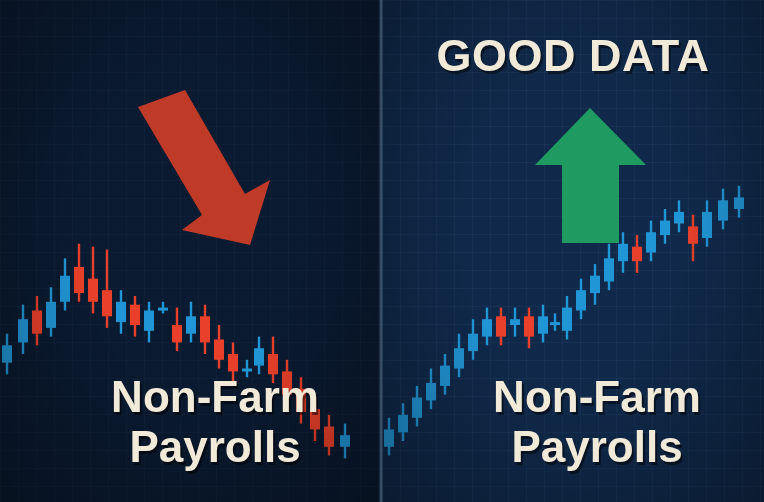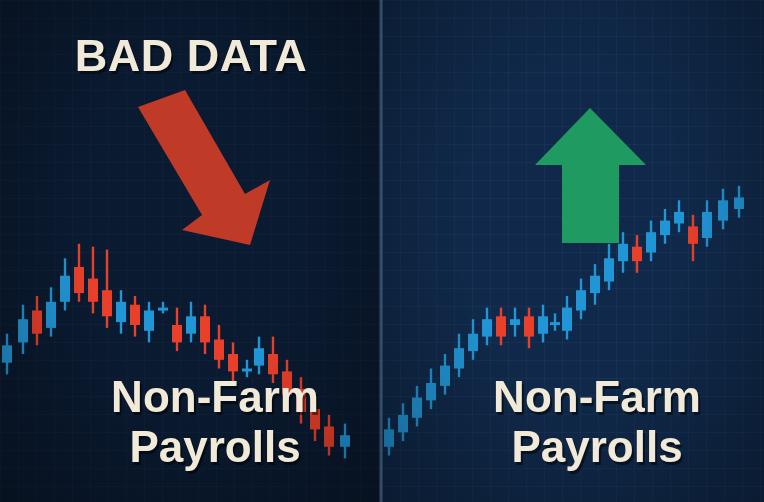--- a/index.html
+++ b/index.html
@@ -155,21 +155,20 @@
         <rect x="310" y="409.1" width="10" height="20.299999999999955" fill="#e8402a"></rect>
         <rect x="327.8" y="414.9" width="2.4" height="40.60000000000002" fill="#e8402a"></rect>
         <rect x="324" y="426.5" width="10" height="20.30000000000001" fill="#e8402a"></rect>
         <rect x="343.8" y="423.6" width="2.4" height="34.799999999999955" fill="#2196d6"></rect>
         <rect x="340" y="435.2" width="10" height="11.600000000000023" fill="#2196d6"></rect>
       </svg>
     <svg class="arrow-layer" viewBox="0 0 382 502">
       <polygon id="arrow-bad-shape" points="138,107 185,90 245,194 270,180 250,245 182,230 202,215 138,107" fill="#c03a28"></polygon>
     </svg>
     <div class="vignette"></div>
-    <div class="headline" id="headline-bad">BAD DATA</div>
     <div class="footer-label">
       <span>Non-Farm</span>
       <span>Payrolls</span>
     </div>
   </div>
 
   <div class="panel" id="panel-good">
     <div class="grid-overlay"></div>
     <svg class="chart-svg" id="chart-good" viewBox="0 0 382 502" preserveAspectRatio="none">
         <rect x="5.8" y="417.8" width="2.4" height="37.69999999999999" fill="#2196d6"></rect>
@@ -222,20 +221,21 @@
         <rect x="320" y="211.89999999999998" width="10" height="26.100000000000023" fill="#2196d6"></rect>
         <rect x="339.8" y="188.7" width="2.4" height="40.60000000000002" fill="#2196d6"></rect>
         <rect x="336" y="200.3" width="10" height="20.299999999999983" fill="#2196d6"></rect>
         <rect x="355.8" y="185.8" width="2.4" height="31.899999999999977" fill="#2196d6"></rect>
         <rect x="352" y="197.40000000000003" width="10" height="11.599999999999966" fill="#2196d6"></rect>
       </svg>
     <svg class="arrow-layer" viewBox="0 0 382 502">
       <polygon id="arrow-good-shape" points="208,108 264,165 237,165 237,243 180,243 180,165 153,165 208,108" fill="#1f9a61"></polygon>
     </svg>
     <div class="vignette"></div>
+    <div class="headline" id="headline-good">GOOD DATA</div>
     <div class="footer-label">
       <span>Non-Farm</span>
       <span>Payrolls</span>
     </div>
   </div>
 
   <div class="divider"></div>
 </div>
 
 </body></html>

